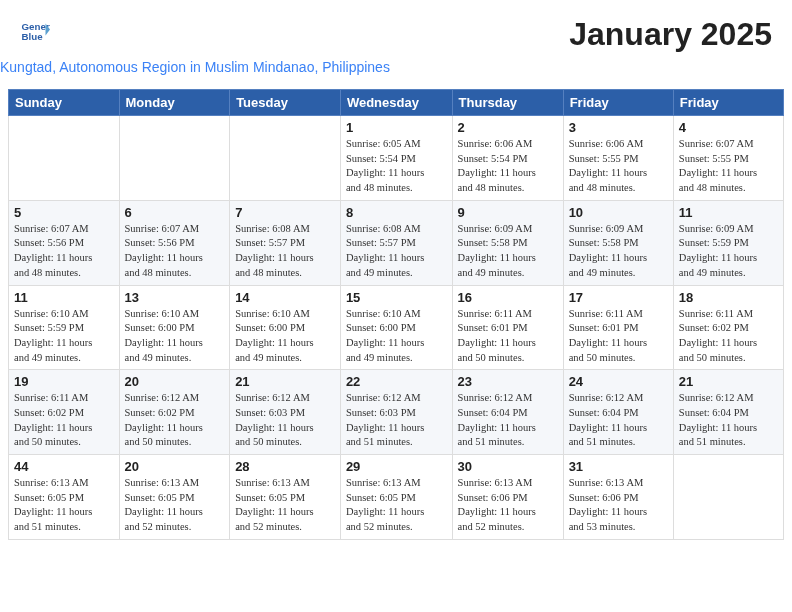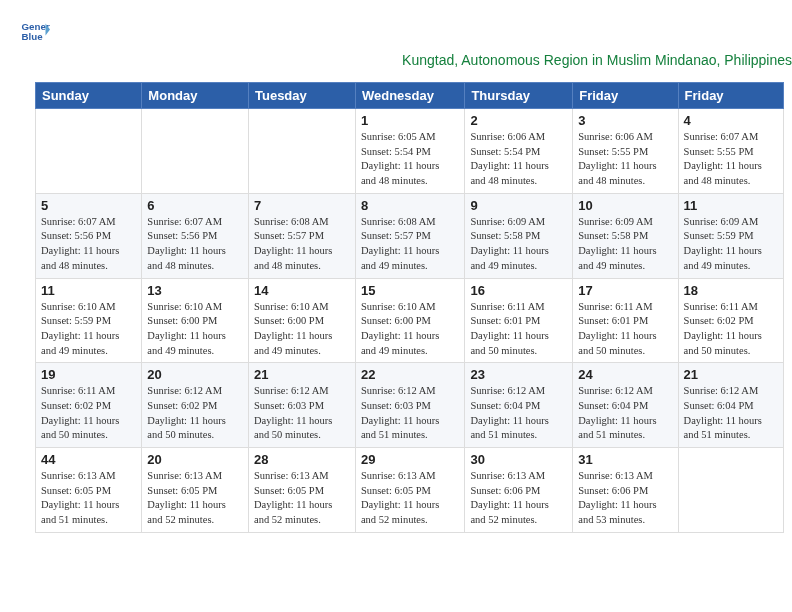--- a/index.html
+++ b/index.html
@@ -24,28 +24,27 @@
       height: 30px;
       margin-right: 2px;
     }
     .month-title {
       font-size: 32px;
       font-weight: bold;
       color: #222;
       text-align: right;
     }
     .subtitle {
-      text-align: right;
+      text-align: left;
       font-size: 14px;
-      color: #15803d;
-      padding: 2px 0 6px 12px;
+      color: #3b82f6;
+      padding: 2px 0 6px 0;
     }
     .calendar-wrapper {
       padding: 8px 8px 8px 8px;
-      margin-left: 27px;
     }
     table {
       width: 100%;
       border-collapse: collapse;
     }
     thead th {
       background-color: #2c5fa8;
       color: #fff;
       text-align: left;
       padding: 5px 6px;
@@ -85,20 +84,23 @@
 </head>
 <body>
 
 <div class="header">
   <div class="logo">
     <svg class="logo-icon" viewBox="0 0 40 40">
       <text x="2" y="18" font-size="13" font-weight="bold" fill="#2c5fa8">General</text>
       <text x="2" y="32" font-size="13" font-weight="bold" fill="#2c5fa8">Blue</text>
       <polygon points="34,10 40,18 34,26" fill="#5ba0d0"></polygon>
     </svg>
+  </div>
+  <div style="text-align:right;">
+    <div class="month-title">January 2025</div>
   </div>
 </div>
 
 <div class="subtitle">Kungtad, Autonomous Region in Muslim Mindanao, Philippines</div>
 
 <div class="calendar-wrapper">
   <table>
     <thead>
       <tr>
         <th>Sunday</th>

